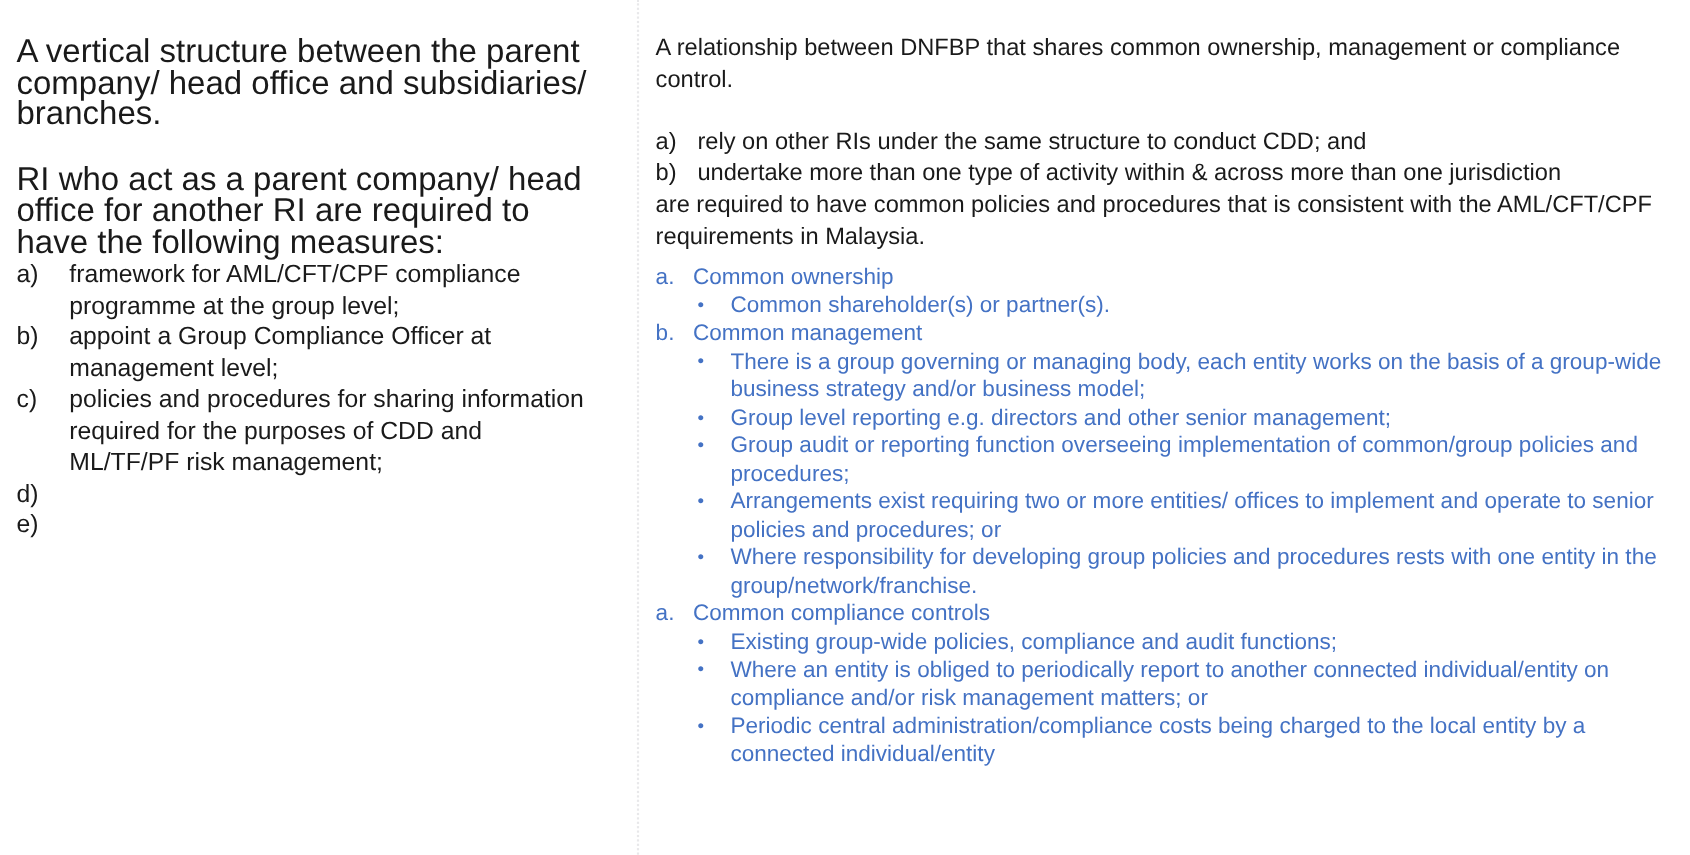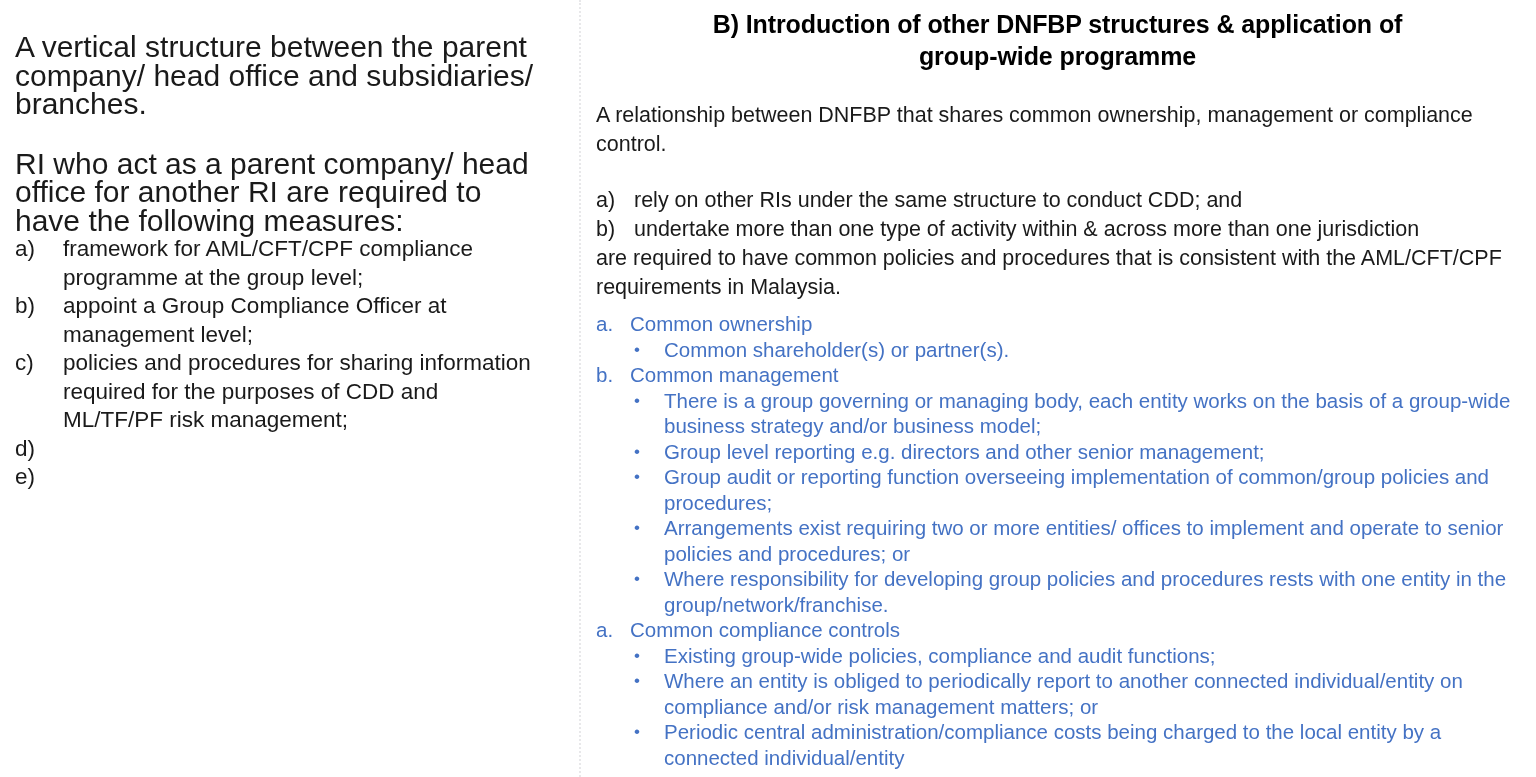--- a/index.html
+++ b/index.html
@@ -197,21 +197,20 @@
         <span class="marker">d)</span>
       </li>
       <li class="item item-left">
         <span class="marker">e)</span>
       </li>
     </ul>
   </div>
 
   <div class="col-right">
 
-    <div class="heading heading-right">B) Introduction of other DNFBP structures &amp; application of group-wide programme</div>
 
     <div class="gap-lg"></div>
 
     <div class="para para-right">A relationship between DNFBP that shares common ownership, management or compliance control.</div>
 
     <div class="gap-md"></div>
 
 
     <ul class="plain">
       <li class="item item-right">

